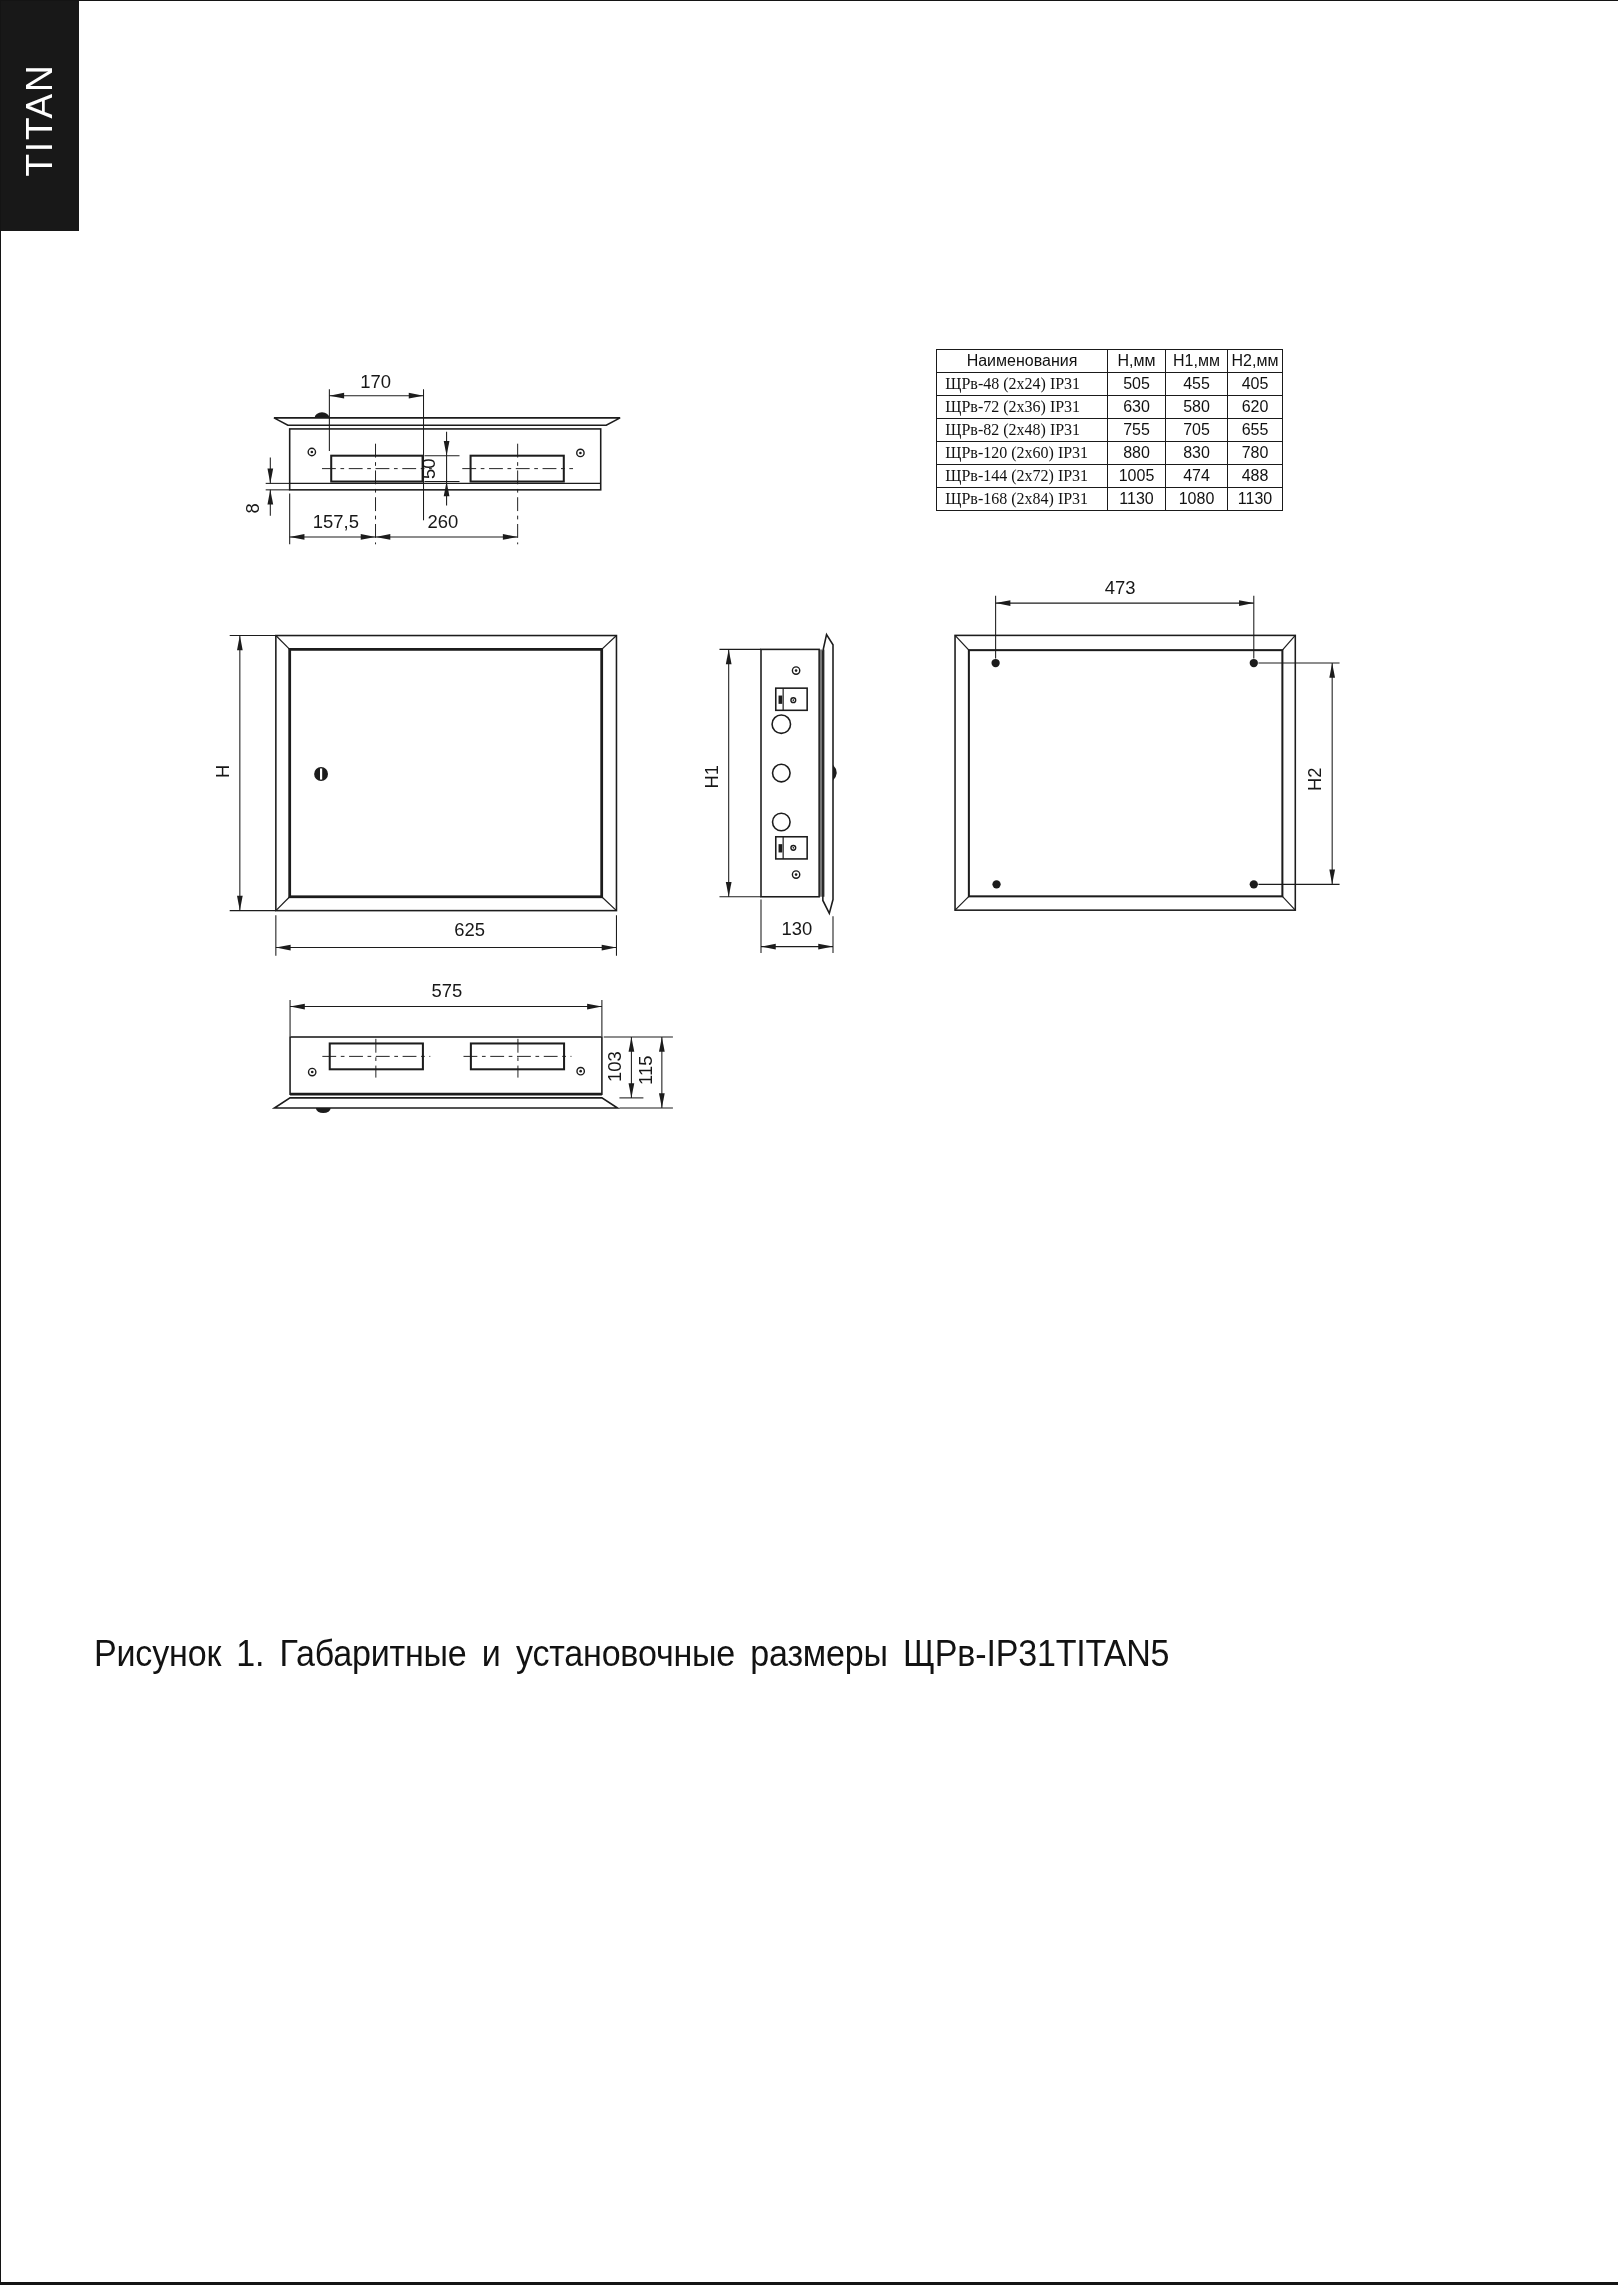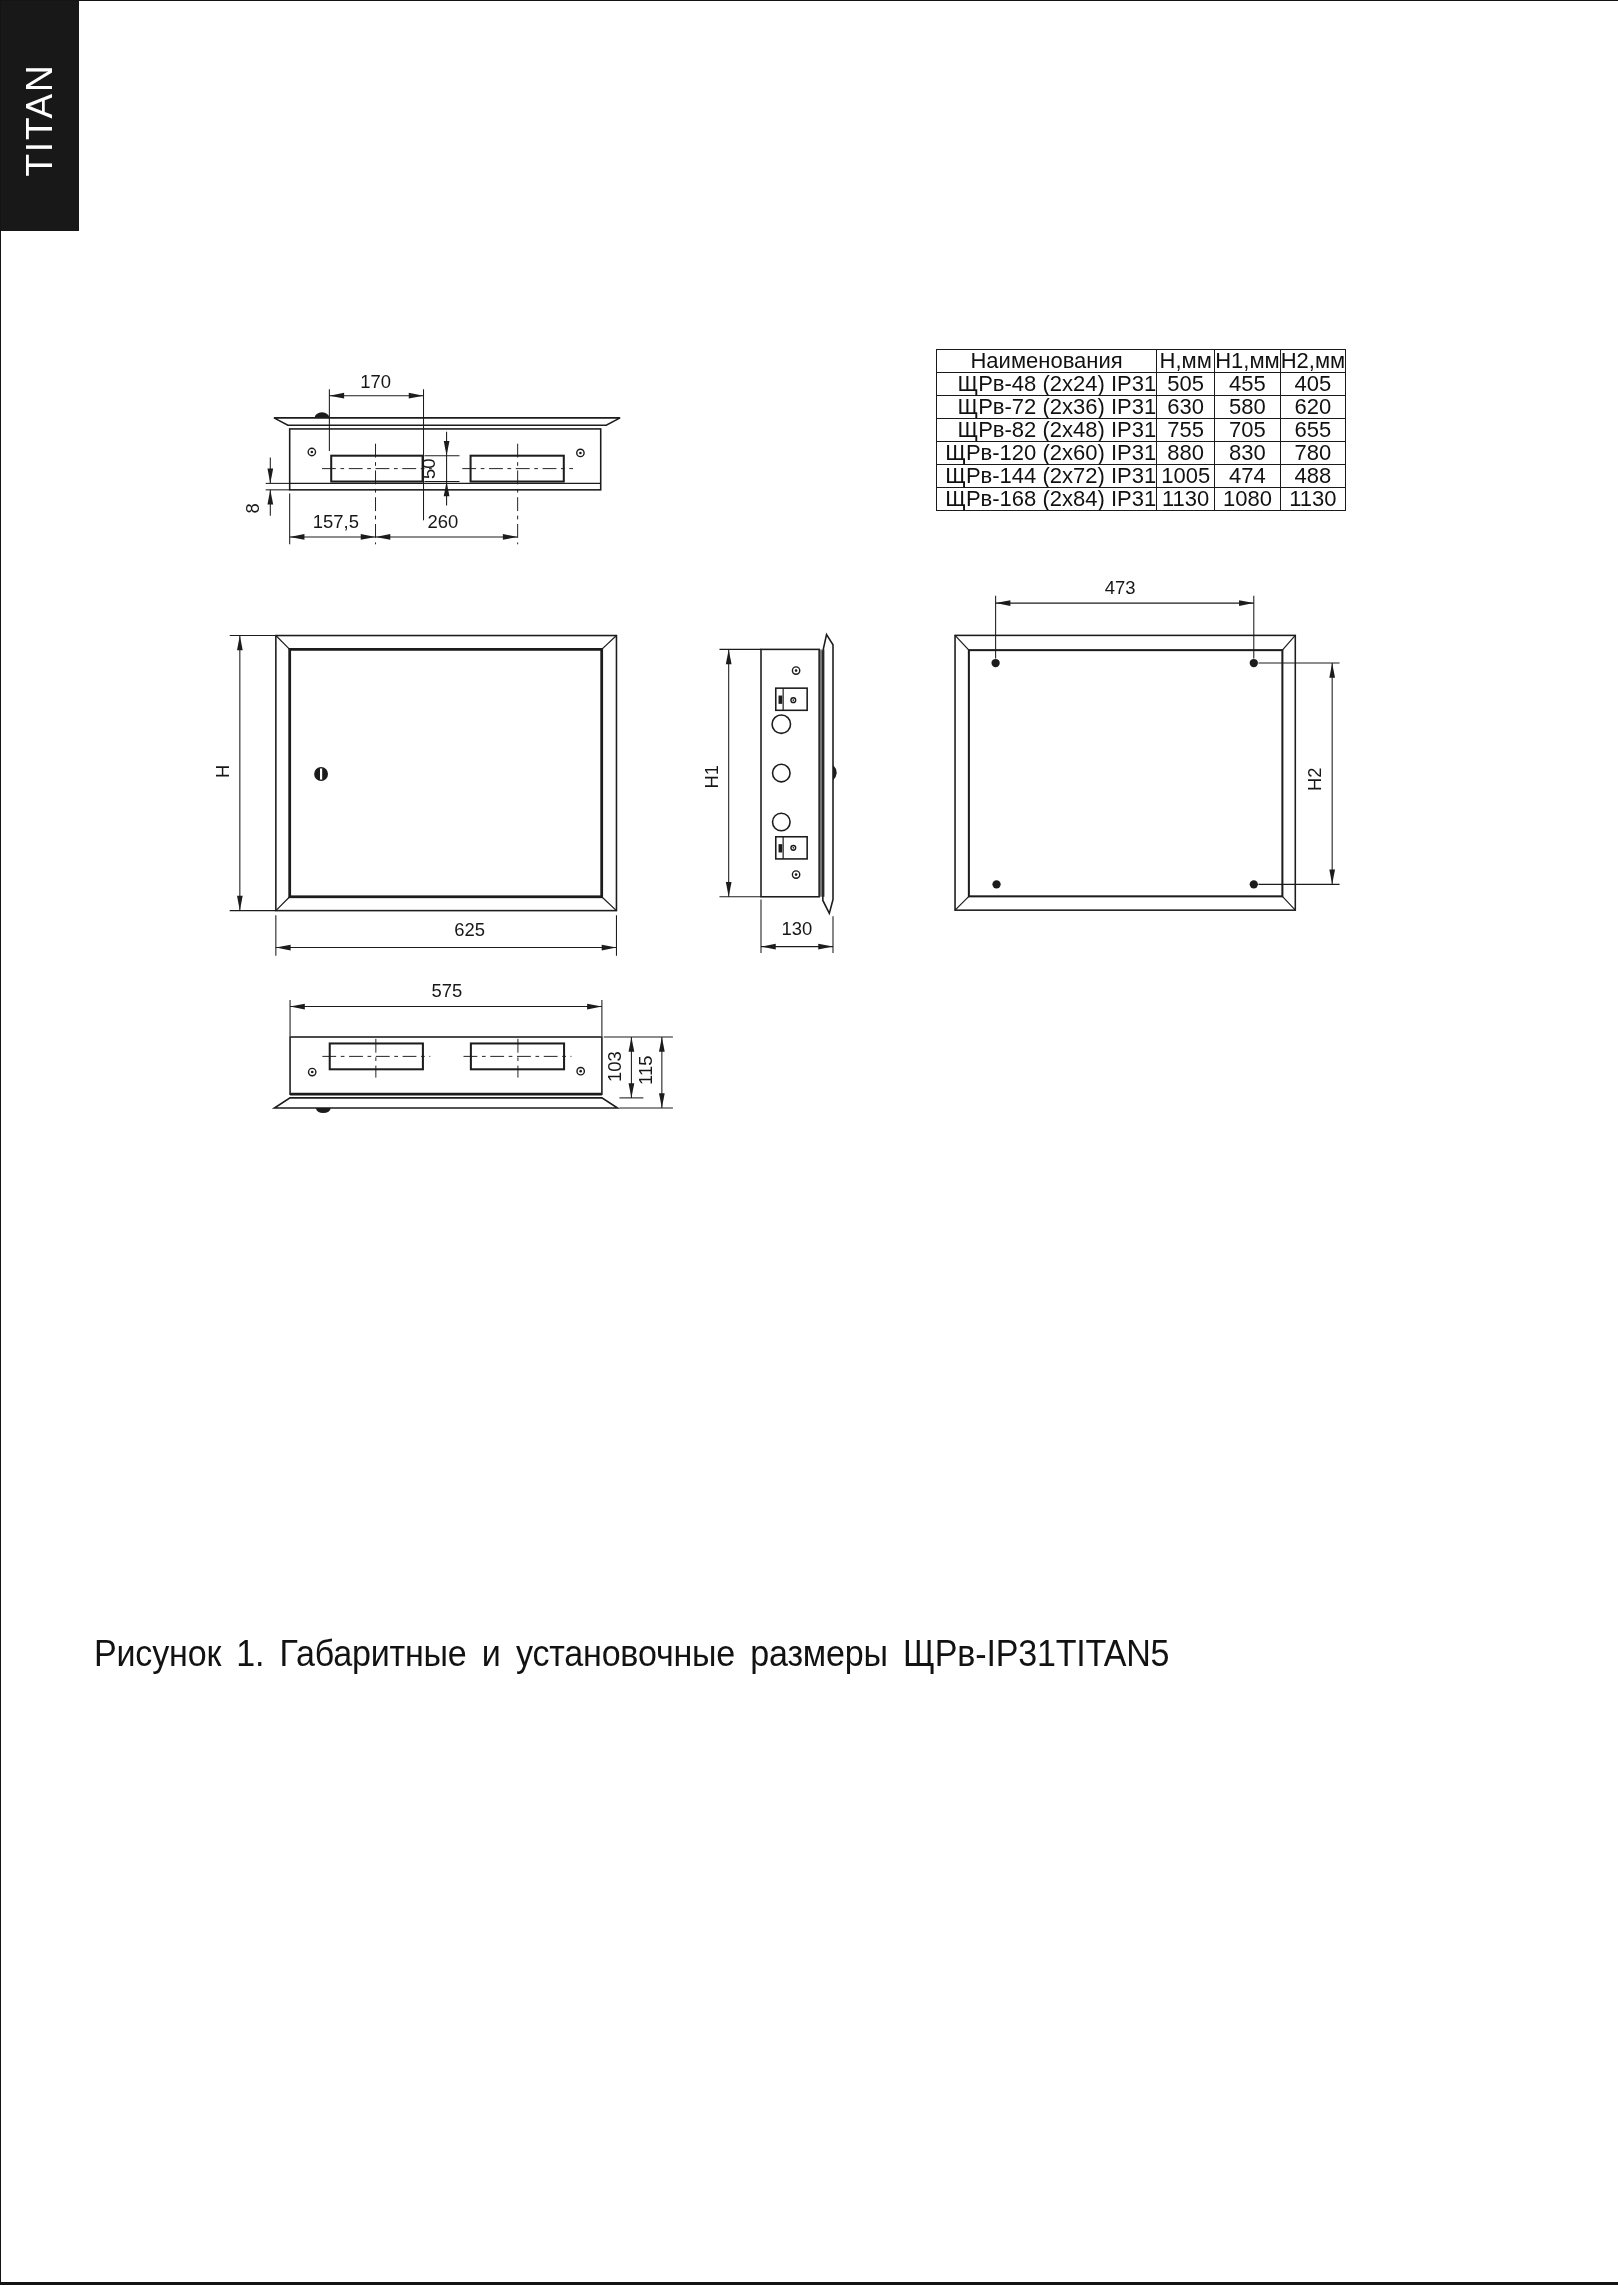--- a/index.html
+++ b/index.html
@@ -24,30 +24,30 @@
     color:#fff;font-size:37px;letter-spacing:1.8px;white-space:nowrap;
   }
   
   .spec{
     position:absolute;left:935px;top:348px;
     border-collapse:collapse;
     table-layout:fixed;
   }
   .spec th,.spec td{
     border:1.4px solid #1a1a1a;
-    font-size:22px;font-weight:400;color:#111;
+    font-size:16px;font-weight:400;color:#111;
     height:22px;padding:0;line-height:22px;
     text-align:center;white-space:nowrap;overflow:hidden;
   }
   .spec{border:1.8px solid #1a1a1a;}
   .spec .c-name{width:170px;}
   .spec .c-h{width:57px;text-align:center;}
   .spec .c-h1{width:61px;}
   .spec .c-h2{width:54px;margin-left:40px;}
-  .spec td.nm{text-align:right;padding-left:8.3px;}
+  .spec td.nm{text-align:left;padding-left:8.3px;font-family:Liberation Serif, serif;}
   
   svg.draw{position:absolute;overflow:visible;}
   .ol{fill:none;stroke:#1c1c1c;stroke-width:1.7px;}
   .thk{fill:none;stroke:#1c1c1c;stroke-width:3px;}
   .md{fill:none;stroke:#1c1c1c;stroke-width:2.2px;}
   .thin{fill:none;stroke:#1c1c1c;stroke-width:1.3px;}
   .dim{fill:none;stroke:#1c1c1c;stroke-width:1.15px;}
   .cen{fill:none;stroke:#1c1c1c;stroke-width:1.05px;stroke-dasharray:15 5 4 5;}
   .hole{fill:#fff;stroke:#1c1c1c;stroke-width:1.5px;}
   .blk{fill:#1c1c1c;stroke:none;}

